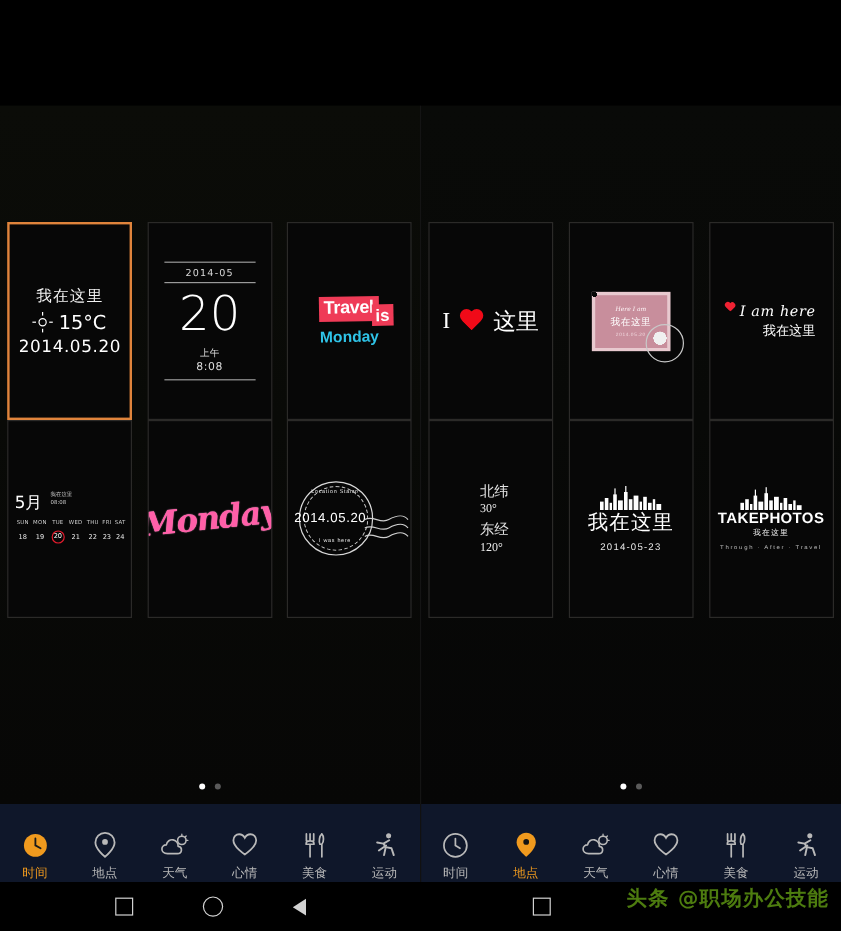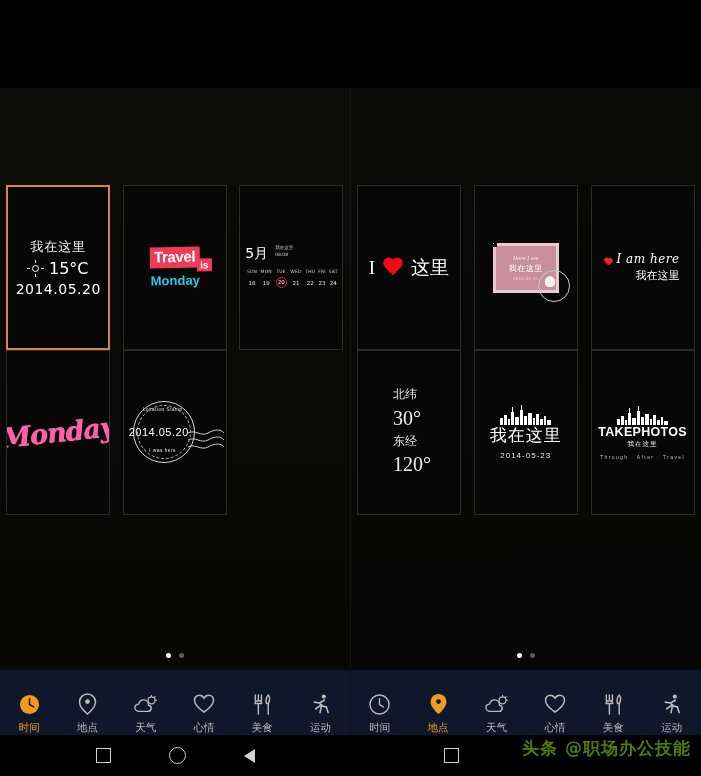--- a/index.html
+++ b/index.html
@@ -42,21 +42,21 @@
   .t-date .hr{width:100%;height:1px;background:#9a9a9a;}
   .t-date .ym{font-size:8px;color:#dcdcdc;letter-spacing:1px;padding:4px 0 3px;}
   .t-date .dd{font-size:40px;color:#fff;line-height:1;padding:6px 0 5px;font-weight:300;}
   .t-date .ap{font-size:8px;color:#ddd;padding-top:2px;}
   .t-date .tm{font-size:9px;color:#ddd;padding:1px 0 5px;letter-spacing:.5px;}
 
   
   .t-today{transform:rotate(-1deg);}
   .t-today .r1{display:inline-block;background:#ef3b57;padding:1px 4px 2px;position:relative;}
   .t-today .r1 .big{font-size:15px;color:#fff;font-weight:700;letter-spacing:-.3px;}
-  .t-today .isw{position:absolute;right:-12px;bottom:-4px;background:#ef3b57;color:#fff;font-size:10px;font-weight:700;padding:1px 3px;}
+  .t-today .isw{position:absolute;right:-12px;bottom:-4px;background:#ef3b57;color:#fff;font-size:14px;font-weight:700;padding:1px 3px;}
   .t-today .r2{display:block;text-align:right;margin-top:5px;color:#2fc4e8;font-size:13px;font-weight:700;}
 
   
   .t-love{display:flex;align-items:center;gap:7px;}
   .t-love .i{color:#fff;font-size:19px;font-family:"Liberation Serif",serif;}
   .t-love .z{color:#fff;font-size:19px;}
   .heart{width:22px;height:20px;position:relative;}
   .heart:before,.heart:after{content:"";position:absolute;top:0;width:11px;height:17px;background:#f00a18;border-radius:11px 11px 0 0;}
   .heart:before{left:11px;transform:rotate(-45deg);transform-origin:0 100%;}
   .heart:after{left:0;transform:rotate(45deg);transform-origin:100% 100%;}
@@ -70,21 +70,21 @@
     align-items:center;justify-content:center;gap:2px;box-sizing:border-box;}
   .stampinner .s1{font-size:5px;color:#fff6f8;font-family:"DejaVu Serif",serif;font-style:italic;}
   .stampinner .s2{font-size:8px;color:#fff;letter-spacing:.5px;}
   .stampinner .s3{font-size:4px;color:#f0d7dd;letter-spacing:.5px;}
   .stampring{position:absolute;right:-11px;bottom:-9px;width:30px;height:30px;border:1.3px solid #c9c9c9;border-radius:50%;}
   .stampring:after{content:"";position:absolute;left:4px;top:5px;width:14px;height:13px;
     background:radial-gradient(ellipse at 50% 45%,#f0f0f0 0 55%,transparent 56%);border-radius:50%;}
 
   
   .t-here{display:flex;flex-direction:column;align-items:flex-end;gap:2px;padding-right:2px;}
-  .t-here .ln1{display:flex;align-items:flex-end;gap:4px;}
+  .t-here .ln1{display:flex;align-items:flex-start;gap:4px;}
   .t-here .script{font-family:"DejaVu Serif",serif;font-style:italic;color:#fff;font-size:12px;letter-spacing:.5px;}
   .t-here .ln2{color:#fff;font-size:11px;}
   .minheart{width:9px;height:8px;position:relative;}
   .minheart:before,.minheart:after{content:"";position:absolute;top:0;width:4.5px;height:7px;background:#ef2233;border-radius:5px 5px 0 0;}
   .minheart:before{left:4.5px;transform:rotate(-45deg);transform-origin:0 100%;}
   .minheart:after{left:0;transform:rotate(45deg);transform-origin:100% 100%;}
 
   
   .t-cal{width:96px;padding-left:2px;box-sizing:border-box;}
   .t-cal .top{display:flex;align-items:flex-start;gap:7px;margin-bottom:5px;}
@@ -106,21 +106,21 @@
   .pmcircle{position:absolute;left:6px;top:8px;width:60px;height:60px;border:1.4px solid #d8d8d8;border-radius:50%;}
   .pmcircle2{position:absolute;left:10px;top:12px;width:52px;height:52px;border:1px dashed #bdbdbd;border-radius:50%;}
   .pmdate{position:absolute;left:2px;top:33px;width:92px;text-align:left;color:#fff;font-size:11px;letter-spacing:.5px;}
   .pmtop{position:absolute;left:14px;top:14px;width:44px;text-align:center;color:#e6e6e6;font-size:4.5px;letter-spacing:.6px;}
   .pmbot{position:absolute;left:14px;top:55px;width:44px;text-align:center;color:#e6e6e6;font-size:4.5px;letter-spacing:.6px;}
   .pmwave{position:absolute;right:-2px;top:36px;}
 
   
   .t-coord{color:#e4e4e4;line-height:1.45;text-align:left;padding-left:6px;font-family:Liberation Serif, serif;}
   .t-coord .lab{font-size:12px;}
-  .t-coord .val{font-size:20px;color:#ededed;}
+  .t-coord .val{font-size:10px;color:#ededed;}
 
   
   .t-sky{display:flex;flex-direction:column;align-items:center;}
   .t-sky .title{color:#fff;font-size:17px;letter-spacing:1px;margin-top:-1px;}
   .t-sky .sub{color:#e8e8e8;font-size:8px;letter-spacing:1px;margin-top:4px;}
 
   
   .t-tp{display:flex;flex-direction:column;align-items:center;}
   .t-tp .big{color:#fff;font-size:12.5px;font-weight:700;letter-spacing:.3px;}
   .t-tp .cnsub{color:#f0f0f0;font-size:6.5px;letter-spacing:1px;margin-top:1px;}
@@ -175,20 +175,33 @@
                     <b class="c"></b>
                     <b class="d"></b>
                   </span>
                 <span>15°C</span>
               </div>
               <div class="l3">2014.05.20</div>
             </div>
           </div>
         </div>
 
+        <div class="cellwrap">
+          <div class="cell">
+            <div class="t-date cn">
+              <div class="hr"></div>
+              <div class="ym">2014-05</div>
+              <div class="hr"></div>
+              <div class="dd">20</div>
+              <div class="ap">上午</div>
+              <div class="tm">8:08</div>
+              <div class="hr"></div>
+            </div>
+          </div>
+        </div>
 
         <div class="cellwrap">
           <div class="cell">
             <div class="t-today">
               <div class="r1">
                 <span class="big">Travel</span>
                 <span class="isw">is</span>
               </div>
               <span class="r2">Monday</span>
             </div>

